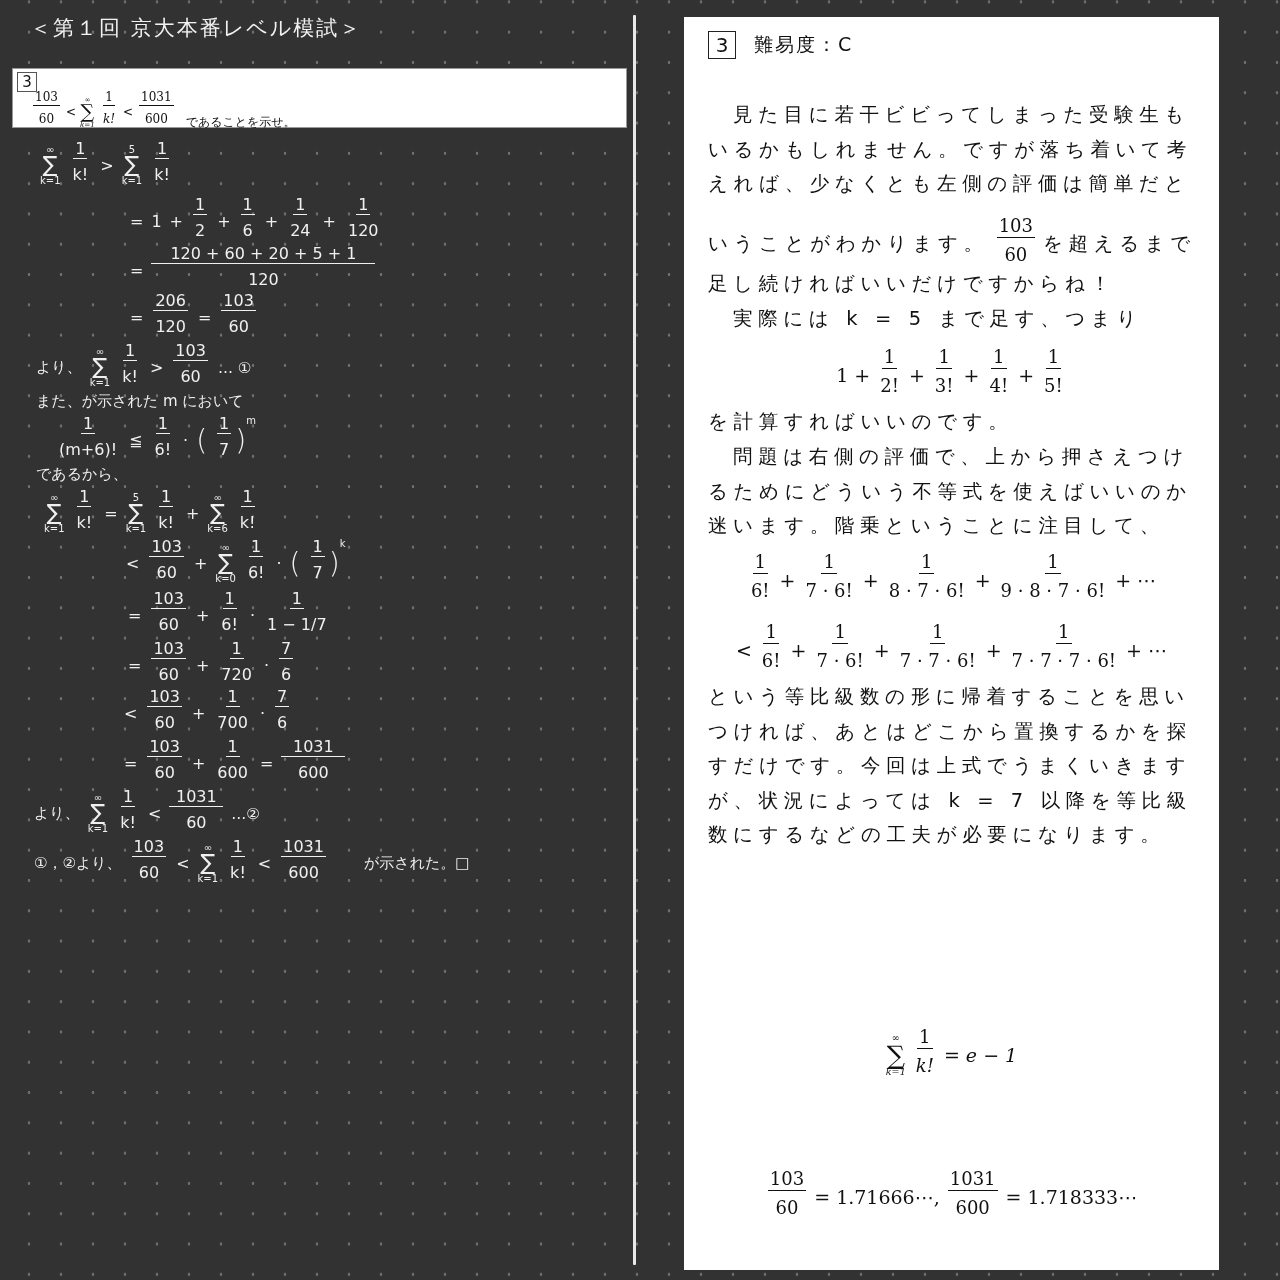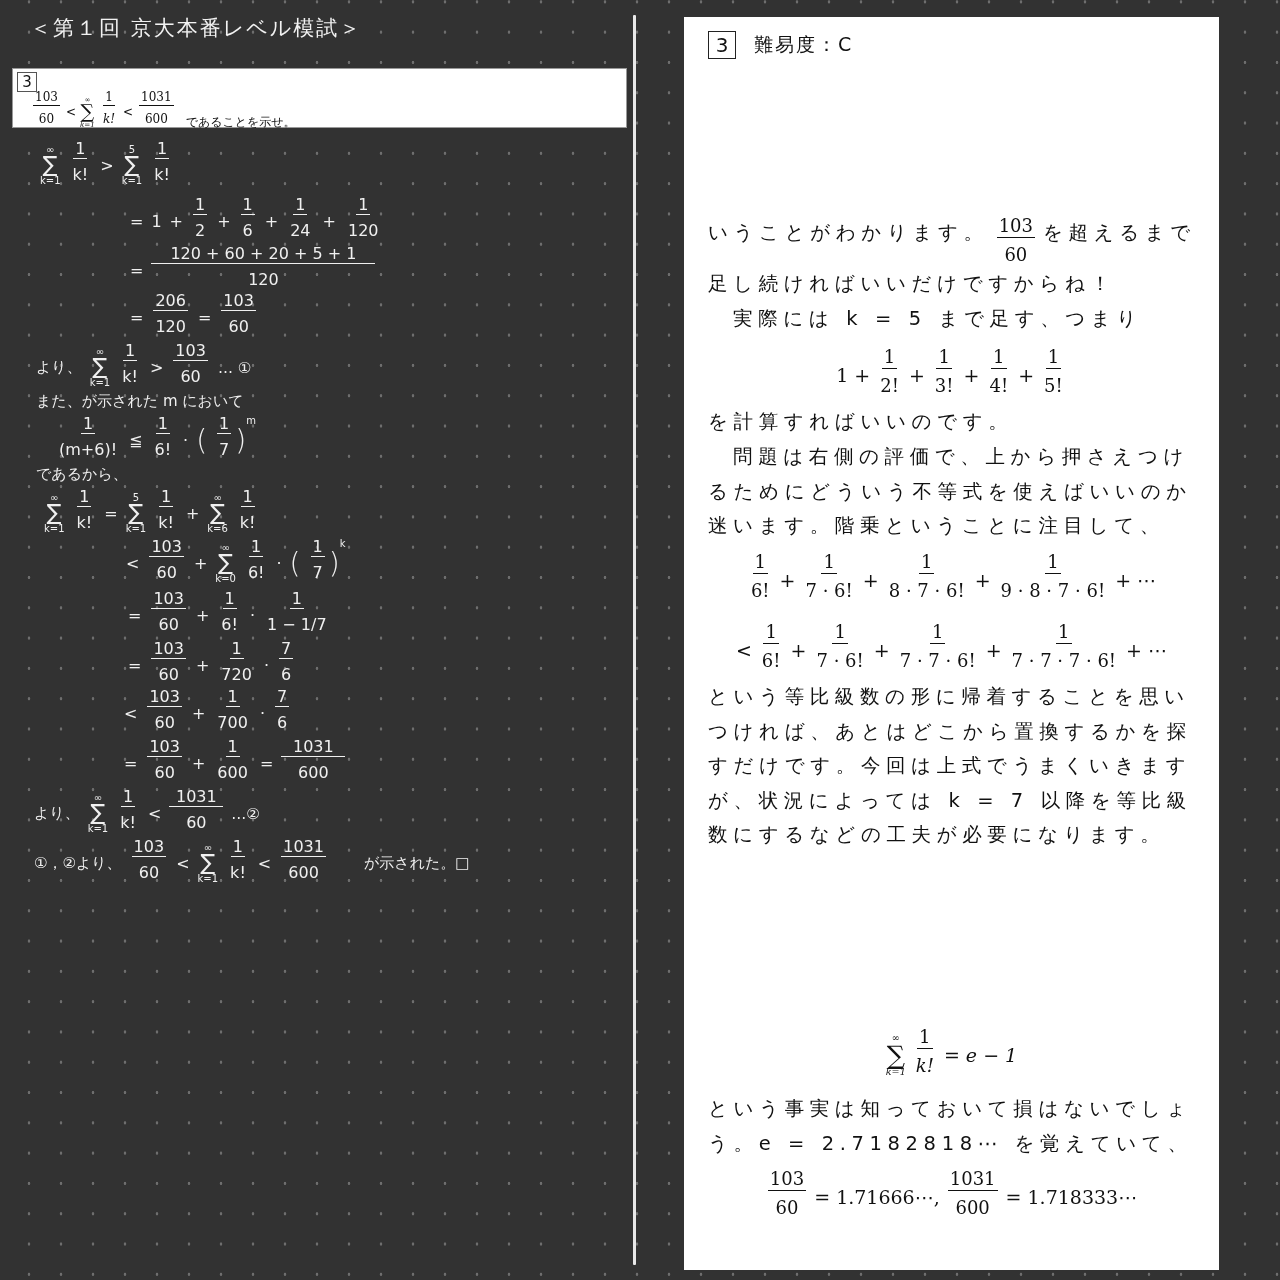--- a/index.html
+++ b/index.html
@@ -367,21 +367,22 @@
 </div>
 
 <div class="divider"></div>
 
 <div class="page">
   <div class="page-head">
     <div class="box-num">3</div>
     <div class="difficulty">難易度：C</div>
   </div>
 
-  <div class="para" style="top:199px; display:flex; align-items:flex-start;">
+  <div class="para" style="top:81px;">　見た目に若干ビビってしまった受験生もいるかもしれません。ですが落ち着いて考えれば、少なくとも左側の評価は簡単だと</div>
+  <div class="para" style="top:199px; display:flex; align-items:center;">
     <span>いうことがわかります。</span>
     <span class="frac inline-math" style="font-size:18px; letter-spacing:0; margin:0 8px;">
         <span class="num">103</span>
         <span class="den">60</span>
       </span>
     <span>を超えるまで</span>
   </div>
   <div class="para" style="top:250px;">足し続ければいいだけですからね！</div>
   <div class="para" style="top:285px;">　実際には k = 5 まで足す、つまり</div>
 
@@ -467,21 +468,20 @@
         <span class="sym">∑</span>
         <span class="sub ital">k=1</span>
       </span>
     <span class="frac">
         <span class="num">1</span>
         <span class="den ital">k!</span>
       </span>
     <span class="ital">= e − 1</span>
   </div>
 
-  <div class="para" style="top:1075px;">という事実は知っておいて損はないでしょう。e = 2.7182818⋯ を覚えていて、</div>
 
   <div class="mathblock" style="top:1152px;">
     <span class="frac">
         <span class="num">103</span>
         <span class="den">60</span>
       </span>
     <span>= 1.71666⋯,</span>
     <span class="frac">
         <span class="num">1031</span>
         <span class="den">600</span>

